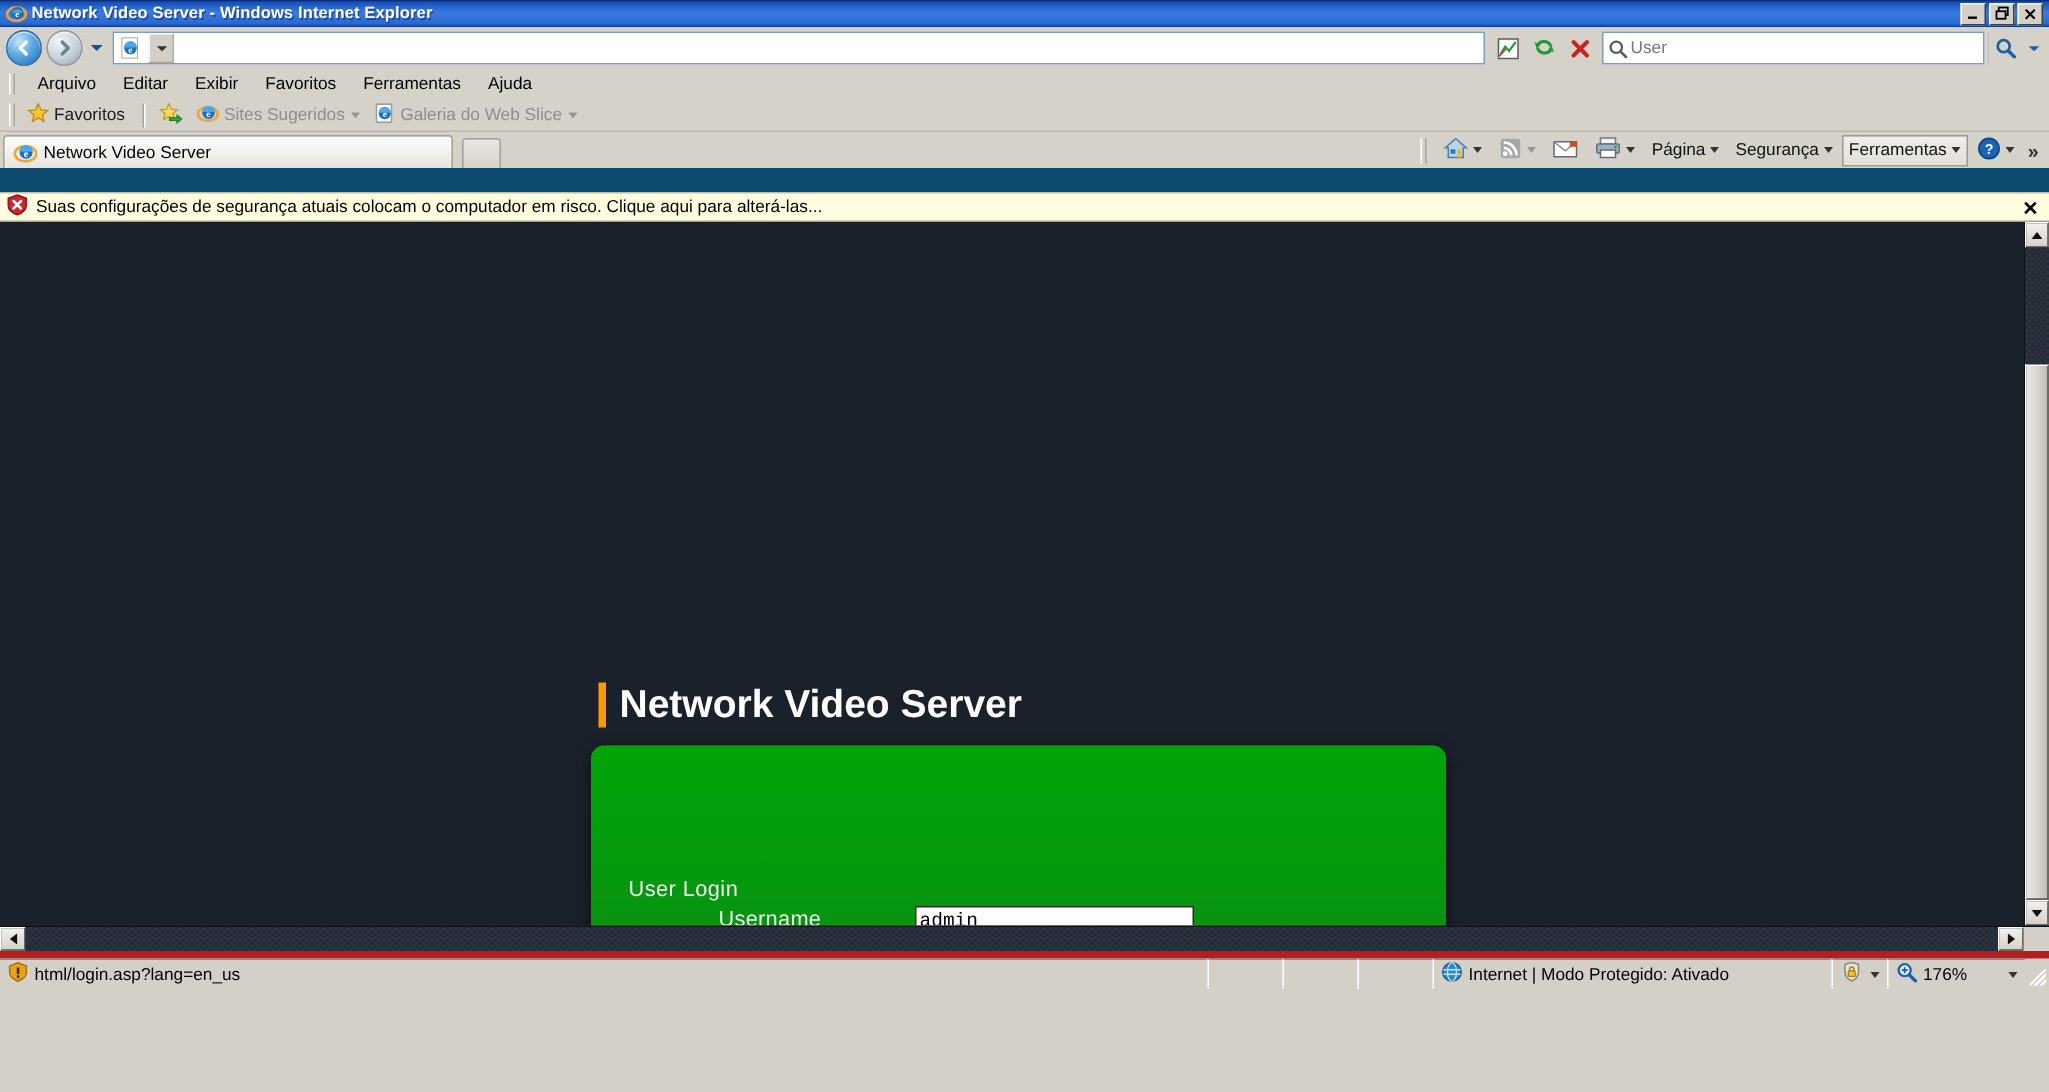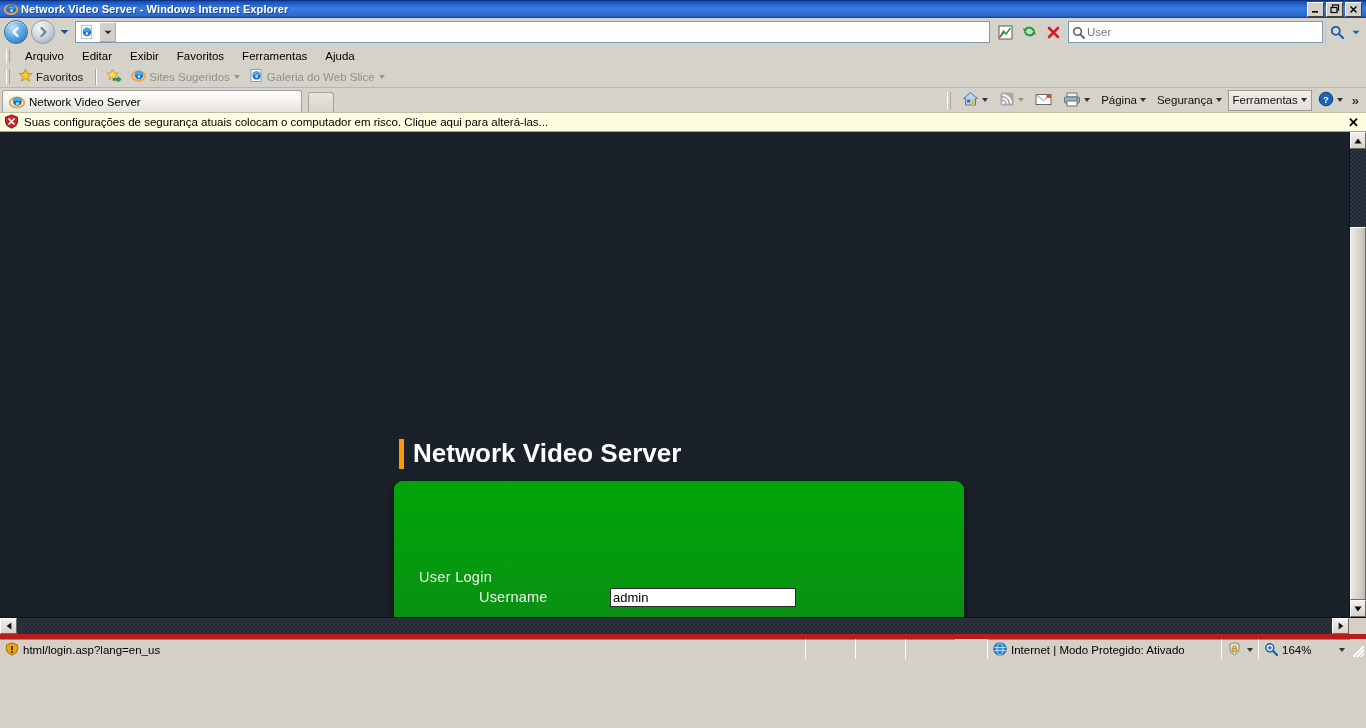--- a/index.html
+++ b/index.html
@@ -300,20 +300,21 @@
     background: #fefddf;
     border-top: 1px solid #c0bda8;
     border-bottom: 1px solid #a9a48e;
     display: flex;
     align-items: center;
     padding: 0 4px;
     gap: 5px;
     flex: 0 0 auto;
     font-size: 11.5px;
     color: #000;
+    margin-top: 16px;
   }
   .infobar .msg { flex: 1 1 auto; white-space: nowrap; overflow:hidden; }
   .infobar .closex {
     font-size: 13px; font-weight: bold; color:#000;
     padding: 0 3px; cursor: default; line-height: 1;
   }
 
   
   .viewport {
     flex: 1 1 auto;
@@ -438,21 +439,21 @@
     font-size: 14.5px;
     letter-spacing: 0.2px;
   }
   .field-input {
     position: absolute;
     left: 216px;
     width: 186px;
     height: 19px;
     background: #ffffff;
     border: 1px solid #2a2a2a;
-    font-family: Liberation Sans, sans-serif;
+    font-family: Liberation Mono, monospace;
     font-size: 13px;
     color: #000;
     padding: 0 2px;
     line-height: 17px;
     outline: none;
   }
   .field-input.pw {
     font-family: "DejaVu Sans", sans-serif;
     letter-spacing: 1.5px;
     font-size: 11px;
@@ -475,21 +476,21 @@
     gap: 4px;
     padding: 0 5px;
     border-left: 1px solid #ffffff;
     border-top: 1px solid #8f8b83;
     white-space: nowrap;
   }
   .sb-pane.first { border-left: none; flex: 0 0 805px; }
   .sb-pane.blank1 { flex: 0 0 50px; }
   .sb-pane.blank2 { flex: 0 0 50px; }
   .sb-pane.blank3 { flex: 0 0 50px; }
-  .sb-zone { flex: 1 1 auto; margin-left: 32px; }
+  .sb-zone { flex: 1 1 auto; }
   .sb-prot { flex: 0 0 35px; justify-content:center;}
   .sb-zoom { flex: 0 0 92px; }
   .sb-grip {
     width: 16px; height: 20px;
     flex: 0 0 auto;
     position: relative;
   }
   .sb-grip::after {
     content:"";
     position:absolute; right:2px; bottom:2px;
@@ -855,19 +856,19 @@
       <span class="caret"></span>
     </div>
     <div class="sb-pane sb-zoom">
       <span>
         <svg width="14" height="14" viewBox="0 0 14 14">
           <circle cx="5.8" cy="5.8" r="4" fill="#dff0fb" stroke="#1a5fa8" stroke-width="1.5"></circle>
           <path d="M5.8 3.8 v4 M3.8 5.8 h4" stroke="#1a5fa8" stroke-width="1.2"></path>
           <path d="M9 9 L13 13" stroke="#1a5fa8" stroke-width="2.2" stroke-linecap="round"></path>
         </svg>
       </span>
-      <span>164%</span>
+      <span>176%</span>
       <span class="caret" style="margin-left:auto;"></span>
     </div>
     <div class="sb-grip"></div>
   </div>
 
 </div>
 
 </body></html>

